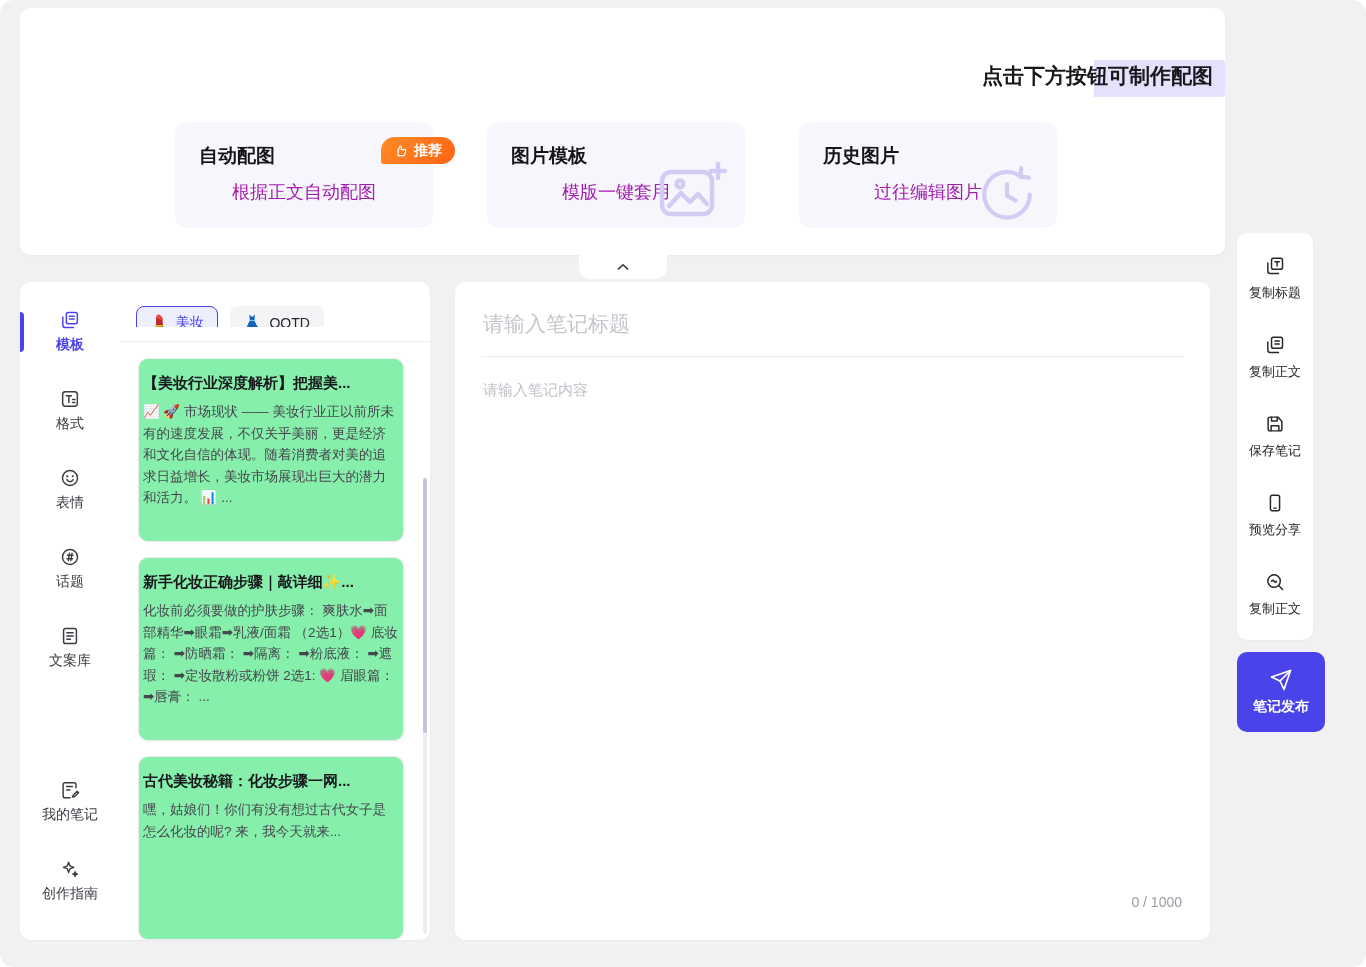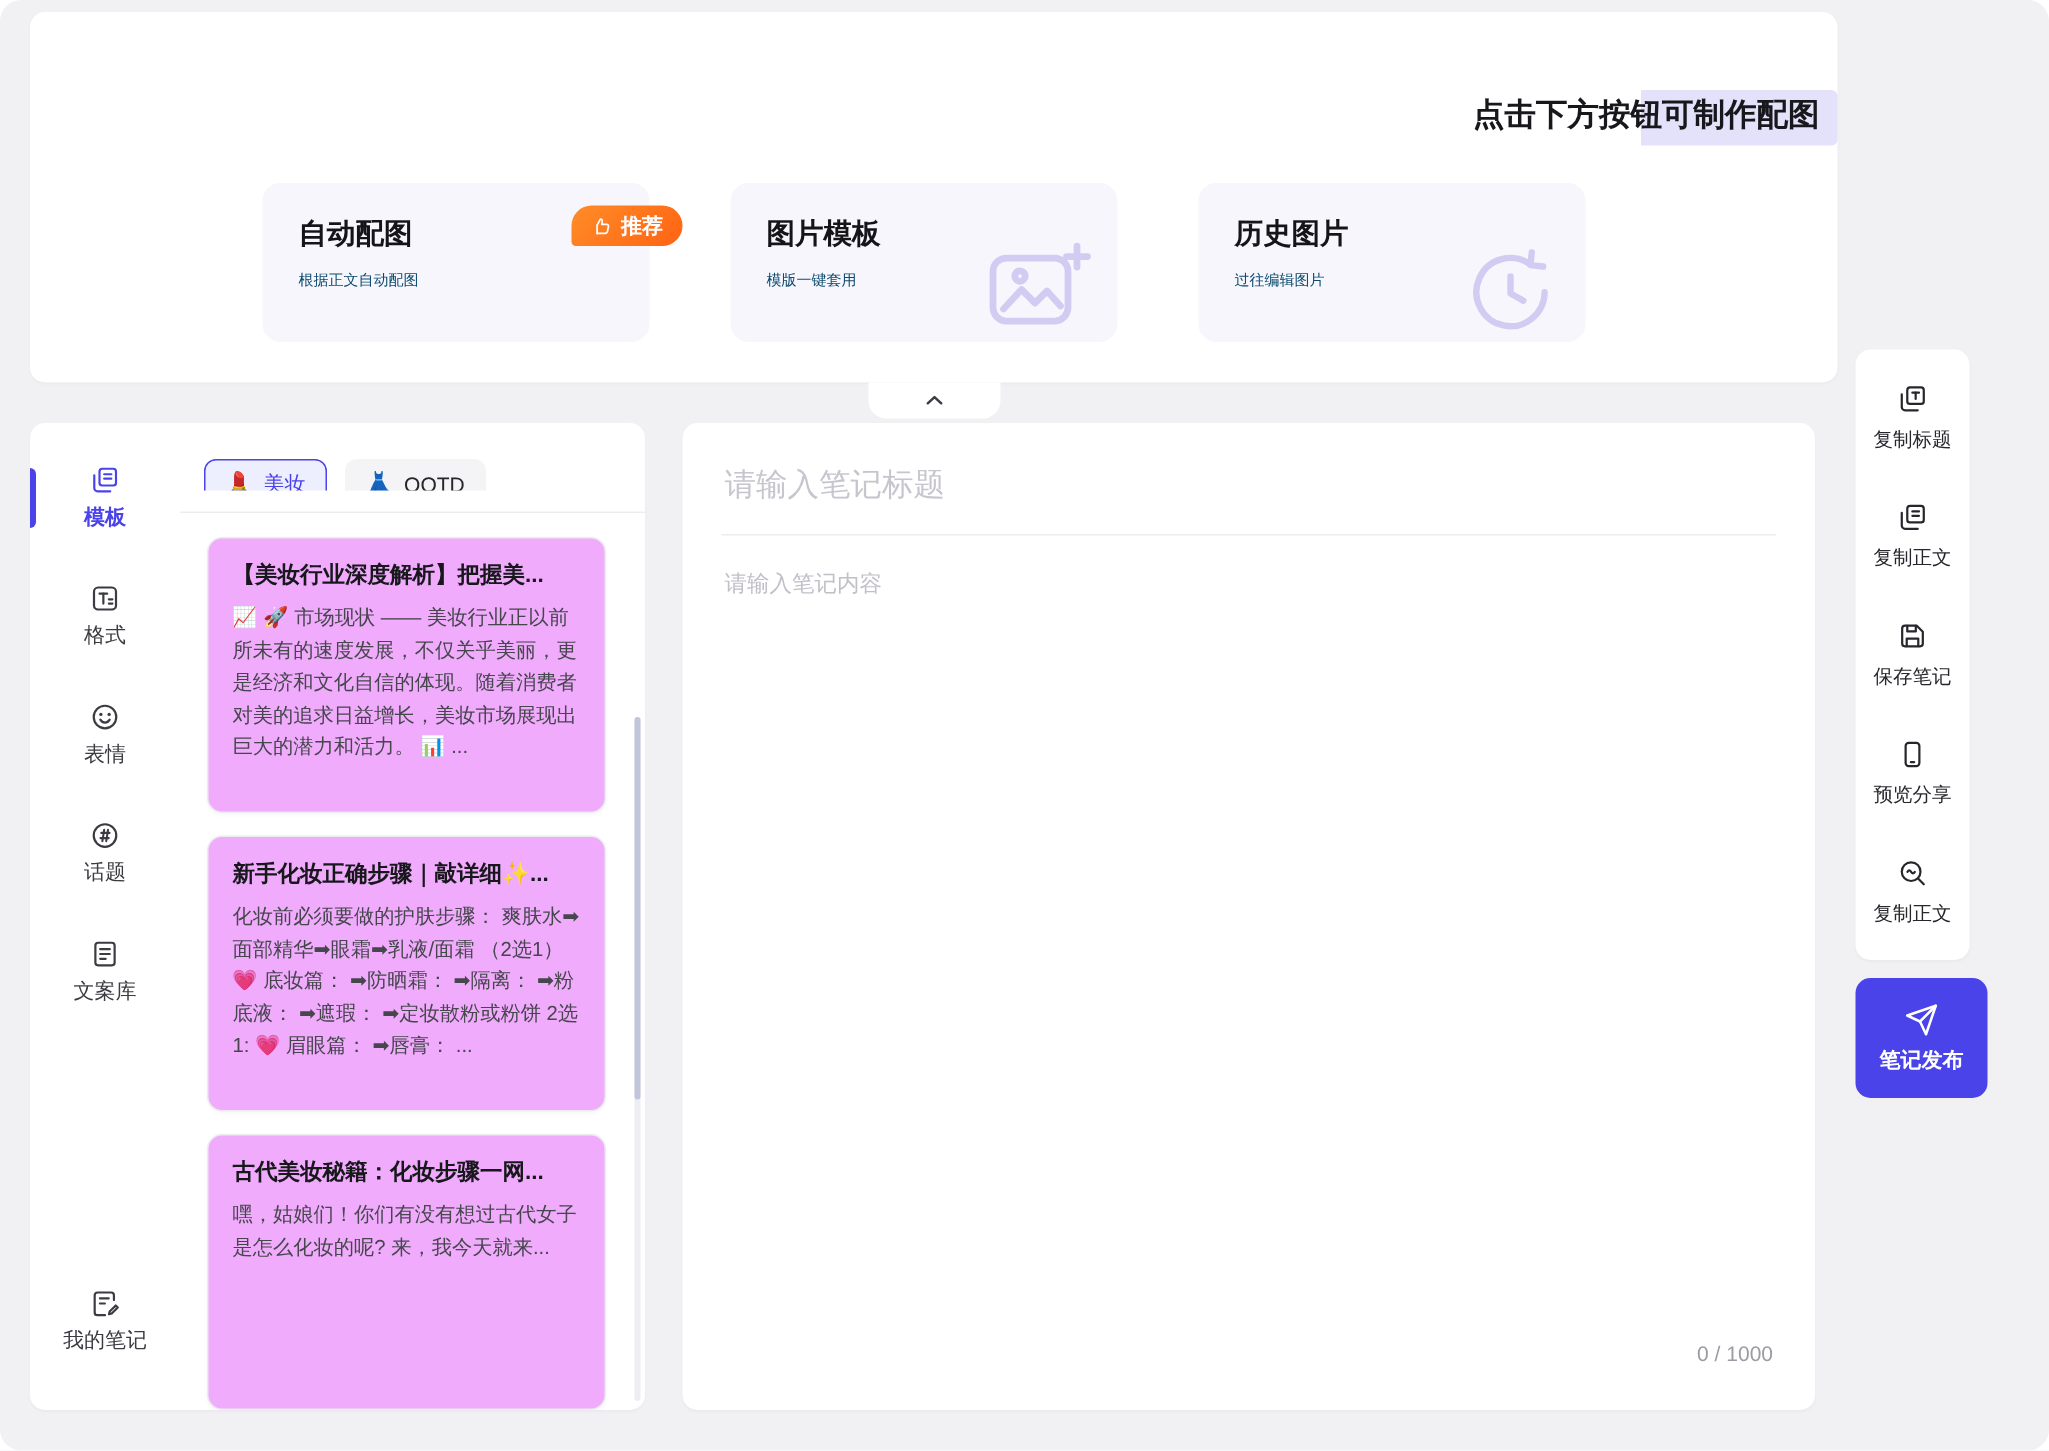--- a/index.html
+++ b/index.html
@@ -28,21 +28,21 @@
     padding: 2px 12px 7px 0;
     background: linear-gradient(90deg, transparent 46%, var(--highlight, #e4e1fb) 46%);
   }
   .option-row { position: absolute; left: 155px; top: 114px; display: flex; gap: 54px; }
   .option-card {
     position: relative; width: 258px; height: 106px;
     background: var(--card_bg, #f7f6fd); border-radius: 12px;
     padding: 21px 24px; cursor: pointer;
   }
   .oc-title { font-size: 19px; font-weight: 700; color: #141419; margin-bottom: 11px; }
-  .oc-sub { font-size: 10px; color: #0c4a6e; }
+  .oc-sub { font-size: 18px; color: #a21caf; text-align: center; }
   .oc-icon { position: absolute; right: 14px; bottom: 6px; color: var(--icon_light, #d2ccf2); }
   .rec-badge {
     position: absolute; top: -13px; right: -22px; height: 27px;
     display: flex; align-items: center; gap: 6px; padding: 0 13px;
     background: linear-gradient(135deg, #ff8c28, var(--badge_orange, #ff6313));
     color: #fff; font-size: 14px; font-weight: 700;
     border-radius: 14px 14px 14px 3px;
     margin-top: 28px;
   }
   .collapse-tab {
@@ -75,22 +75,22 @@
     padding: 0 13px; border-radius: 8px; background: #f4f4f6;
     border: 1px solid transparent; font-size: 14px; color: #26262c;
     cursor: pointer; white-space: nowrap;
   }
   .chip.active { background: #eeeffe; border-color: var(--accent, #4a43ea); color: var(--accent, #4a43ea); }
   .chip-emoji { font-size: 15px; line-height: 1; }
   .chip-divider { border-top: 1px solid #ededf1; margin: 14px -18px 0 -16px; }
 
   .tpl-list { padding: 16px 8px 0 2px; display: flex; flex-direction: column; gap: 15px; }
   .tpl-card {
-    height: 184px; background: #f0abfc; border: 1px solid #ebebf0; border-radius: 10px;
-    padding: 15px 16px; overflow: hidden; cursor: pointer;
+    height: 184px; background: #86efac; border: 1px solid #ebebf0; border-radius: 10px;
+    padding: 15px 4px; overflow: hidden; cursor: pointer;
     box-shadow: 0 1px 3px rgba(30,30,60,.04); flex: none;
   }
   .tpl-title {
     font-size: 15px; font-weight: 700; color: #17171c; margin-bottom: 8px;
     white-space: nowrap; overflow: hidden;
   }
   .tpl-body { font-size: 13.5px; line-height: 1.6; color: #46464d; }
   .tpl-scrollbar {
     position: absolute; right: 3px; top: 196px; bottom: 6px; width: 4px;
     border-radius: 2px; background: #ededf2; cursor: pointer;
@@ -247,20 +247,28 @@
 
         <svg width="22" height="22" viewBox="0 0 24 24" fill="none" stroke="currentColor" stroke-width="1.6" stroke-linecap="round" stroke-linejoin="round">
             <path d="M18.5 9.5V6a2 2 0 0 0-2-2h-10a2 2 0 0 0-2 2v12.5a2 2 0 0 0 2 2H12"></path>
             <path d="M8.3 8.2h6.4"></path>
             <path d="M8.3 12h3.6"></path>
             <path d="M14.9 19.8l.5-2 4.4-4.4 1.5 1.5-4.4 4.4z"></path>
           </svg>
         <span class="nv-label">我的笔记</span>
       </div>
 
+      <div class="nav-item">
+
+        <svg width="22" height="22" viewBox="0 0 24 24" fill="none" stroke="currentColor" stroke-width="1.5" stroke-linecap="round" stroke-linejoin="round">
+            <path d="M10.5 4.5L12 8.7l4.2 1.5-4.2 1.5-1.5 4.2L9 11.7 4.8 10.2 9 8.7z"></path>
+            <path d="M17.6 14.9l.7 1.9 1.9.7-1.9.7-.7 1.9-.7-1.9-1.9-.7 1.9-.7z"></path>
+          </svg>
+        <span class="nv-label">创作指南</span>
+      </div>
 
     </nav>
 
     <div class="tpl-col">
 
       <div class="chips">
         <div class="chip active">
           <span class="chip-emoji">💄</span>
           <span>美妆</span>
         </div>

